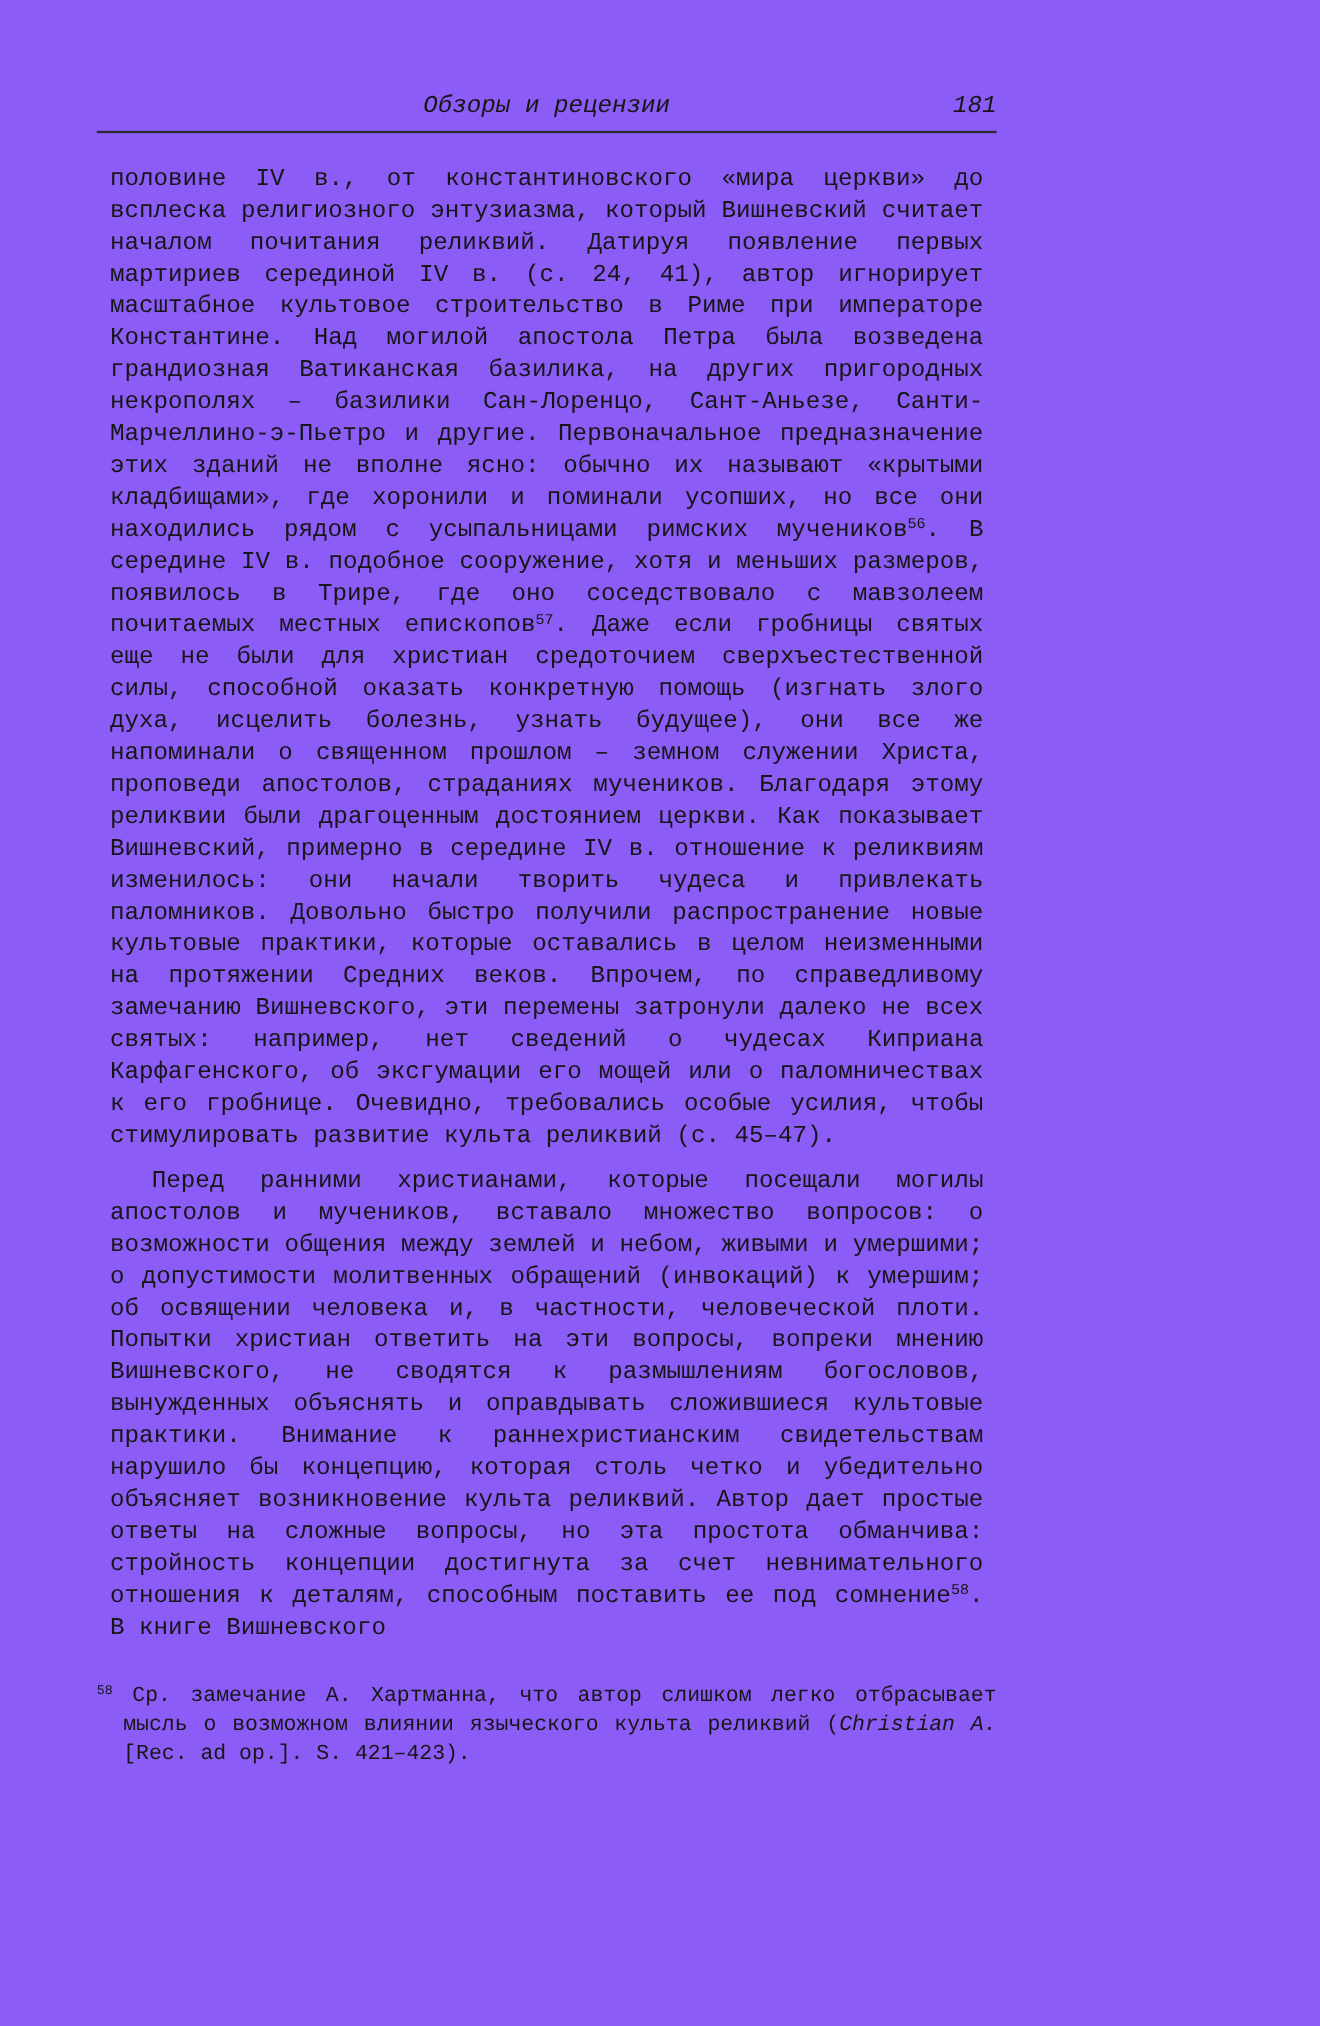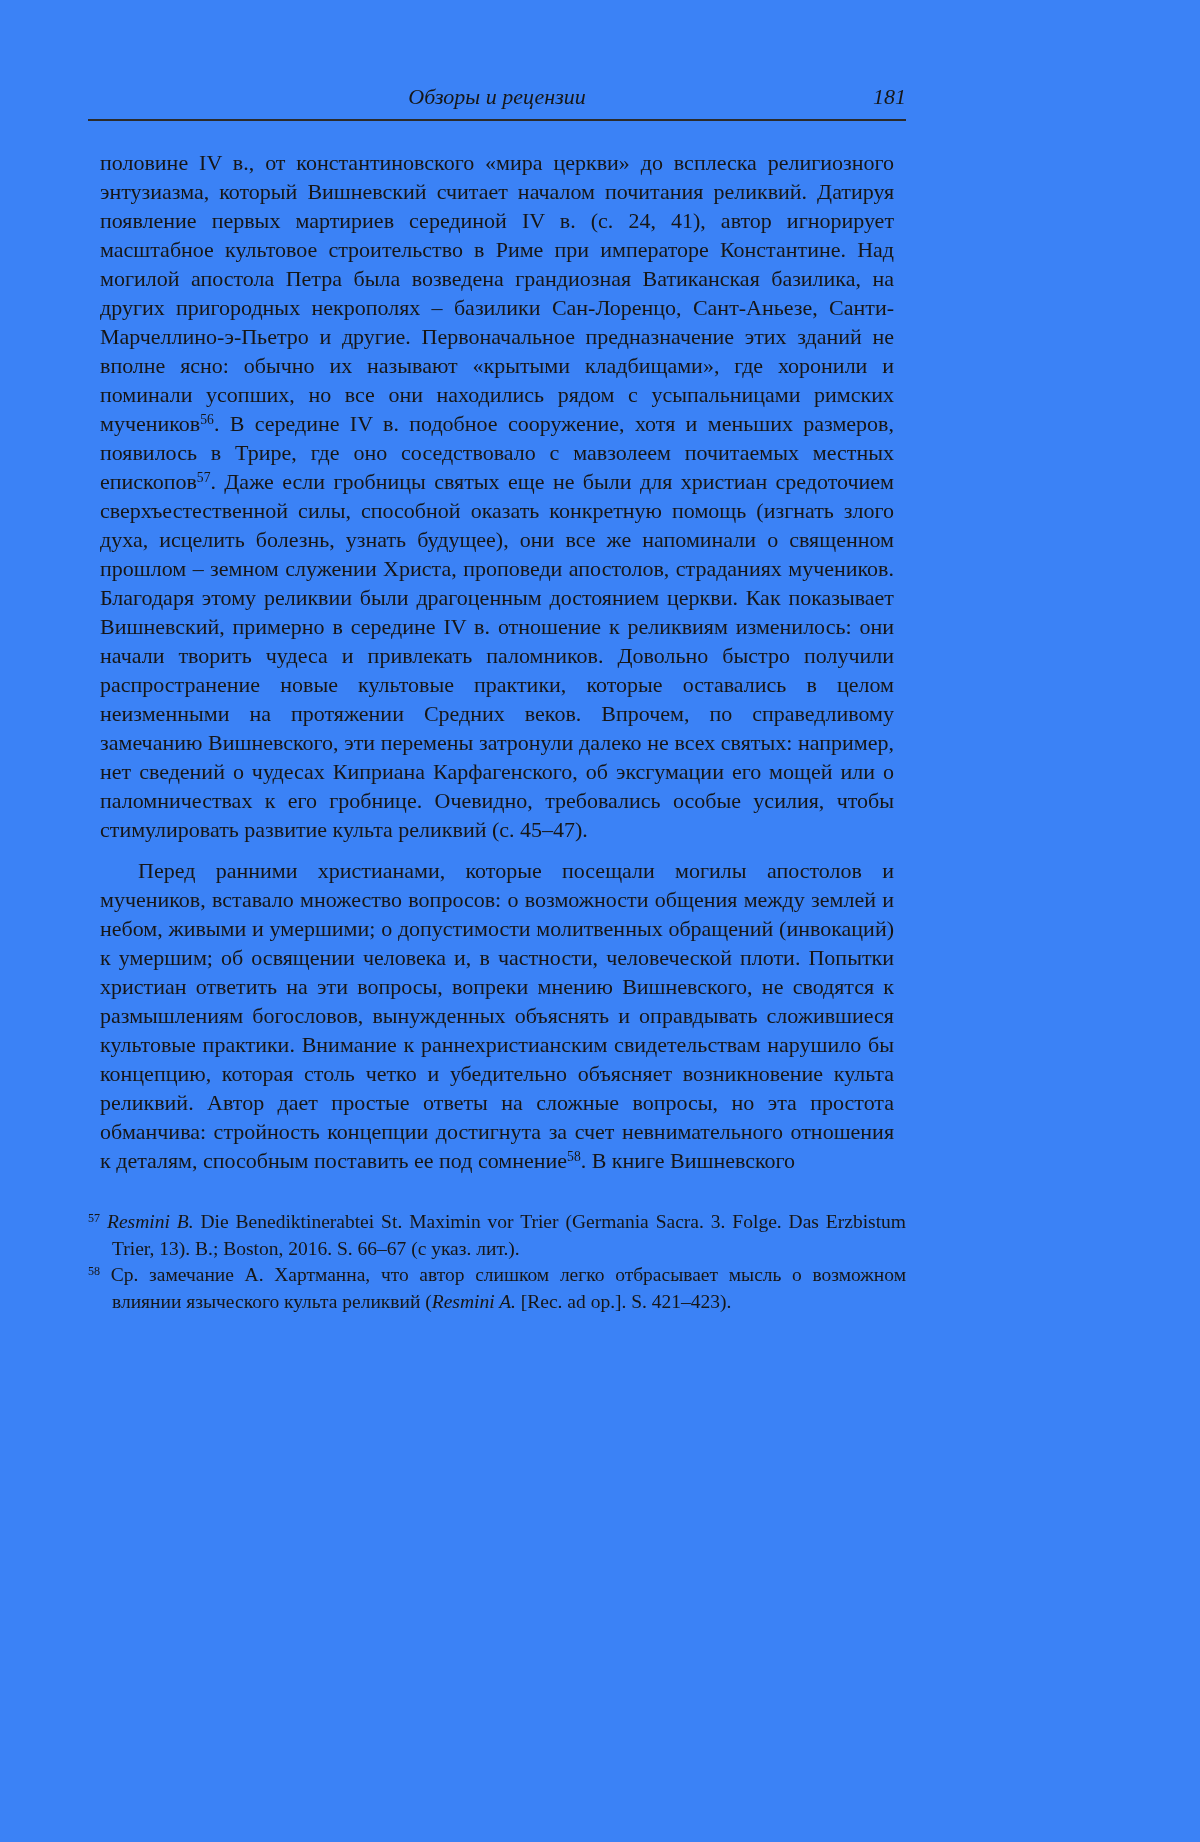--- a/index.html
+++ b/index.html
@@ -7,21 +7,22 @@
   body {
     width: 1200px;
     height: 1842px;
     position: relative;
     font-family: "Liberation Serif", "DejaVu Serif", serif;
     color: #161616;
   }
   .page {
     position: absolute;
     inset: 0;
-    background: #3b82f6;
+    background: #8b5cf6;
+    font-family: Liberation Mono, monospace;
   }
   .content {
     position: absolute;
     left: 88px;
     top: 0;
     width: 818px;
   }
   .running-head {
     position: relative;
     margin-top: 84px;
@@ -80,18 +81,17 @@
     </header>
 
     <hr class="head-rule">
 
     <main class="body-text" id="paragraphs">
         <p class="para"><span>половине IV в., от константиновского «мира церкви» до всплеска религиозного энтузиазма, который Вишневский считает началом почитания реликвий. Датируя появление первых мартириев серединой IV в. (с. 24, 41), автор игнорирует масштабное культовое строительство в Риме при императоре Константине. Над могилой апостола Петра была возведена грандиозная Ватиканская базилика, на других пригородных некрополях – базилики Сан-Лоренцо, Сант-Аньезе, Санти-Марчеллино-э-Пьетро и другие. Первоначальное предназначение этих зданий не вполне ясно: обычно их называют «крытыми кладбищами», где хоронили и поминали усопших, но все они находились рядом с усыпальницами римских мучеников</span><sup class="fn-ref">56</sup><span>. В середине IV в. подобное сооружение, хотя и меньших размеров, появилось в Трире, где оно соседствовало с мавзолеем почитаемых местных епископов</span><sup class="fn-ref">57</sup><span>. Даже если гробницы святых еще не были для христиан средоточием сверхъестественной силы, способной оказать конкретную помощь (изгнать злого духа, исцелить болезнь, узнать будущее), они все же напоминали о священном прошлом – земном служении Христа, проповеди апостолов, страданиях мучеников. Благодаря этому реликвии были драгоценным достоянием церкви. Как показывает Вишневский, примерно в середине IV в. отношение к реликвиям изменилось: они начали творить чудеса и привлекать паломников. Довольно быстро получили распространение новые культовые практики, которые оставались в целом неизменными на протяжении Средних веков. Впрочем, по справедливому замечанию Вишневского, эти перемены затронули далеко не всех святых: например, нет сведений о чудесах Киприана Карфагенского, об эксгумации его мощей или о паломничествах к его гробнице. Очевидно, требовались особые усилия, чтобы стимулировать развитие культа реликвий (с. 45–47).</span></p>
         <p class="para indent"><span>Перед ранними христианами, которые посещали могилы апостолов и мучеников, вставало множество вопросов: о возможности общения между землей и небом, живыми и умершими; о допустимости молитвенных обращений (инвокаций) к умершим; об освящении человека и, в частности, человеческой плоти. Попытки христиан ответить на эти вопросы, вопреки мнению Вишневского, не сводятся к размышлениям богословов, вынужденных объяснять и оправдывать сложившиеся культовые практики. Внимание к раннехристианским свидетельствам нарушило бы концепцию, которая столь четко и убедительно объясняет возникновение культа реликвий. Автор дает простые ответы на сложные вопросы, но эта простота обманчива: стройность концепции достигнута за счет невнимательного отношения к деталям, способным поставить ее под сомнение</span><sup class="fn-ref">58</sup><span>. В книге Вишневского</span></p>
       </main>
 
     <section class="footnotes" id="footnotes">
-        <div class="footnote"><sup class="fn-marker">57</sup> <i>Resmini B.</i><span> Die Benediktinerabtei St. Maximin vor Trier (Germania Sacra. 3. Folge. Das Erzbistum Trier, 13). B.; Boston, 2016. S. 66–67 (с указ. лит.).</span></div>
-        <div class="footnote"><sup class="fn-marker">58</sup> <span>Ср. замечание А. Хартманна, что автор слишком легко отбрасывает мысль о возможном влиянии языческого культа реликвий (</span><i>Resmini A.</i><span> [Rec. ad op.]. S. 421–423).</span></div>
+        <div class="footnote"><sup class="fn-marker">58</sup> <span>Ср. замечание А. Хартманна, что автор слишком легко отбрасывает мысль о возможном влиянии языческого культа реликвий (</span><i>Christian A.</i><span> [Rec. ad op.]. S. 421–423).</span></div>
       </section>
 
   </div>
 </div>
 
 </body></html>

